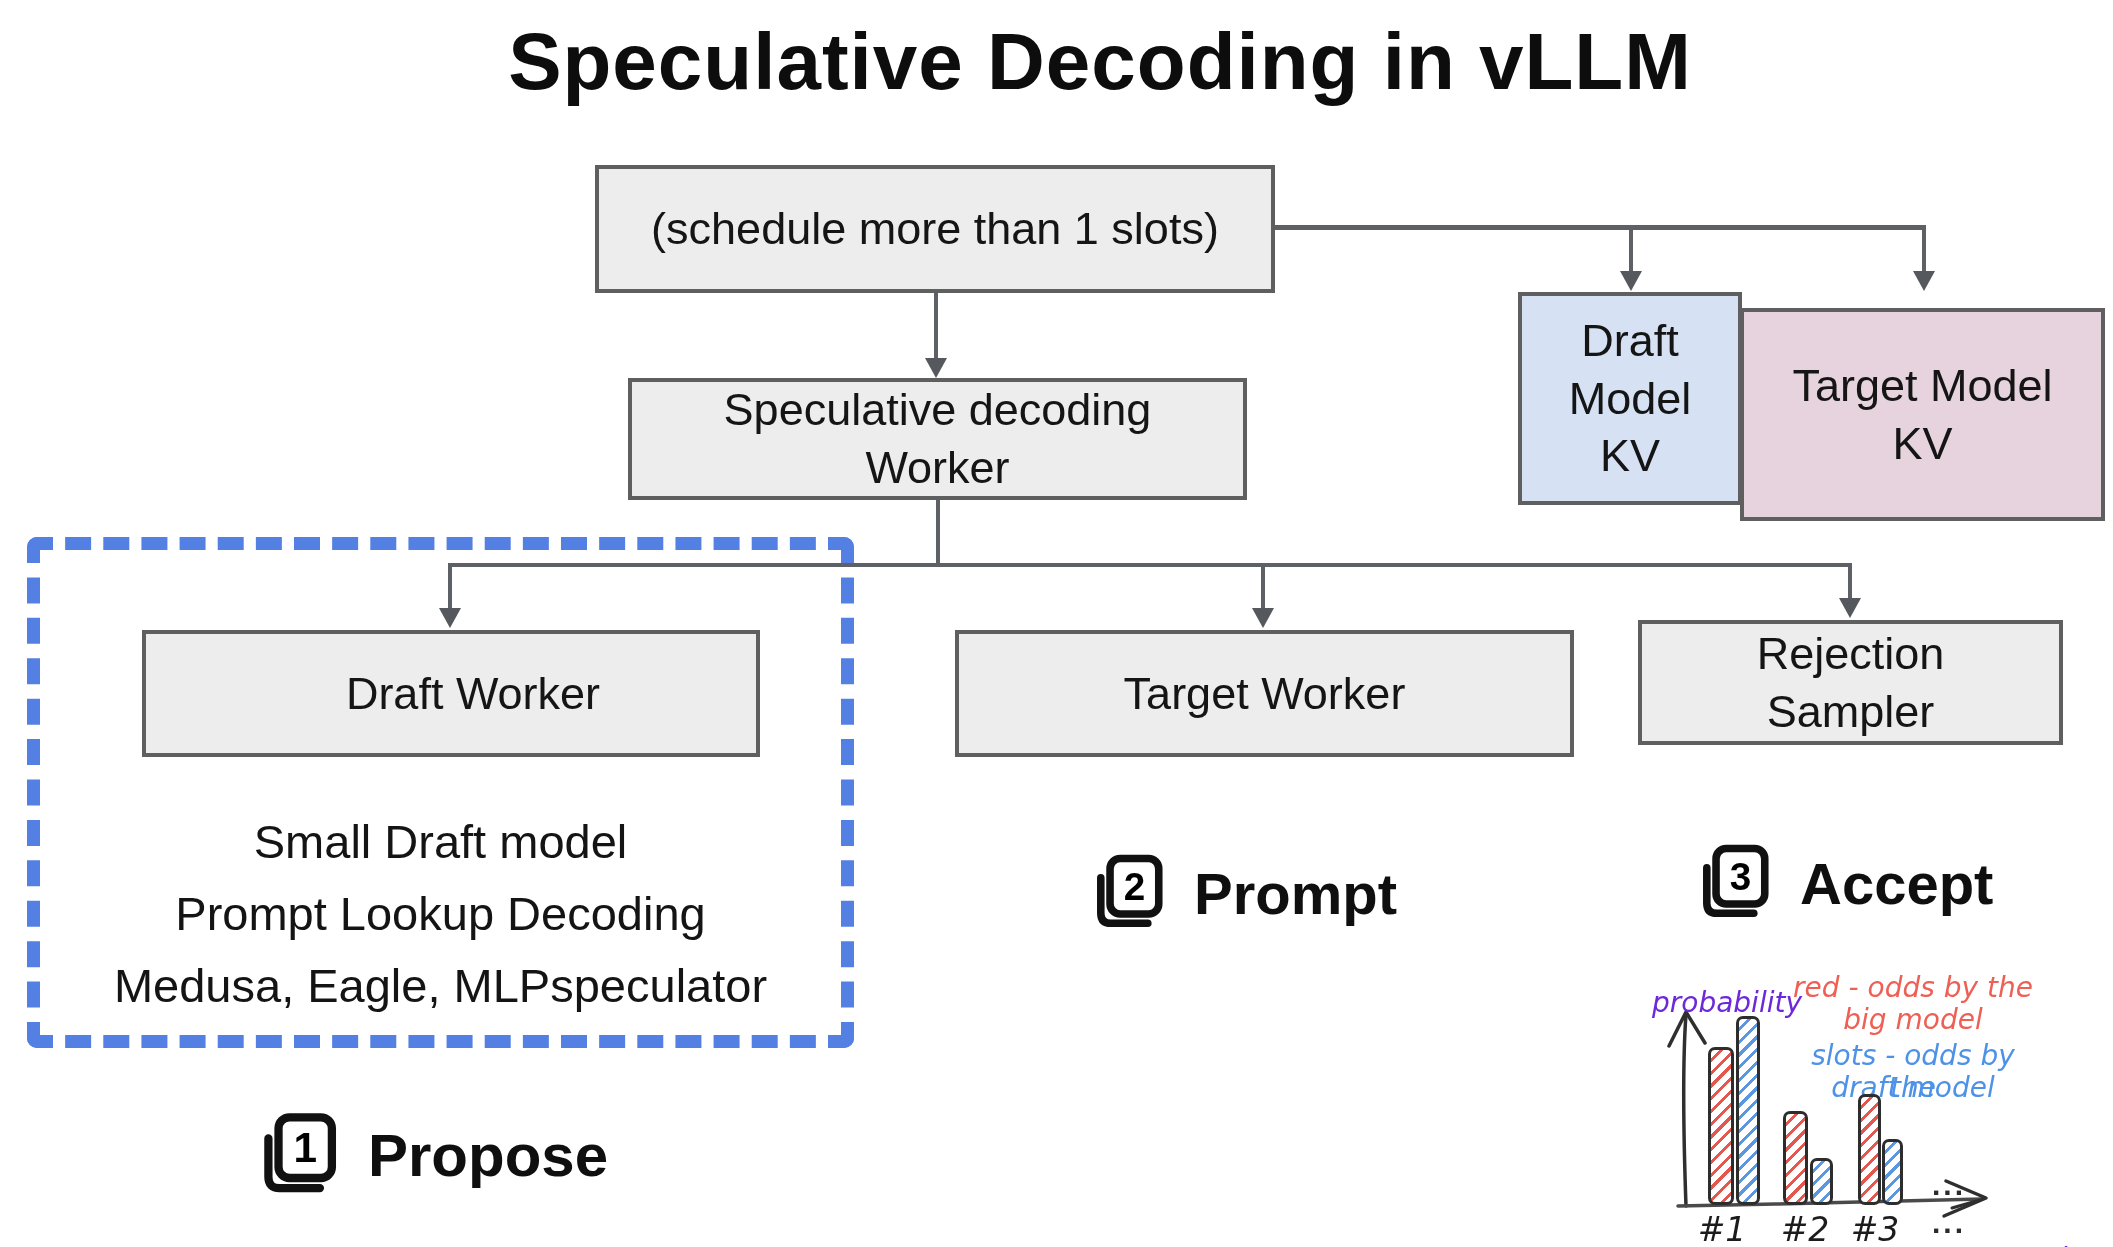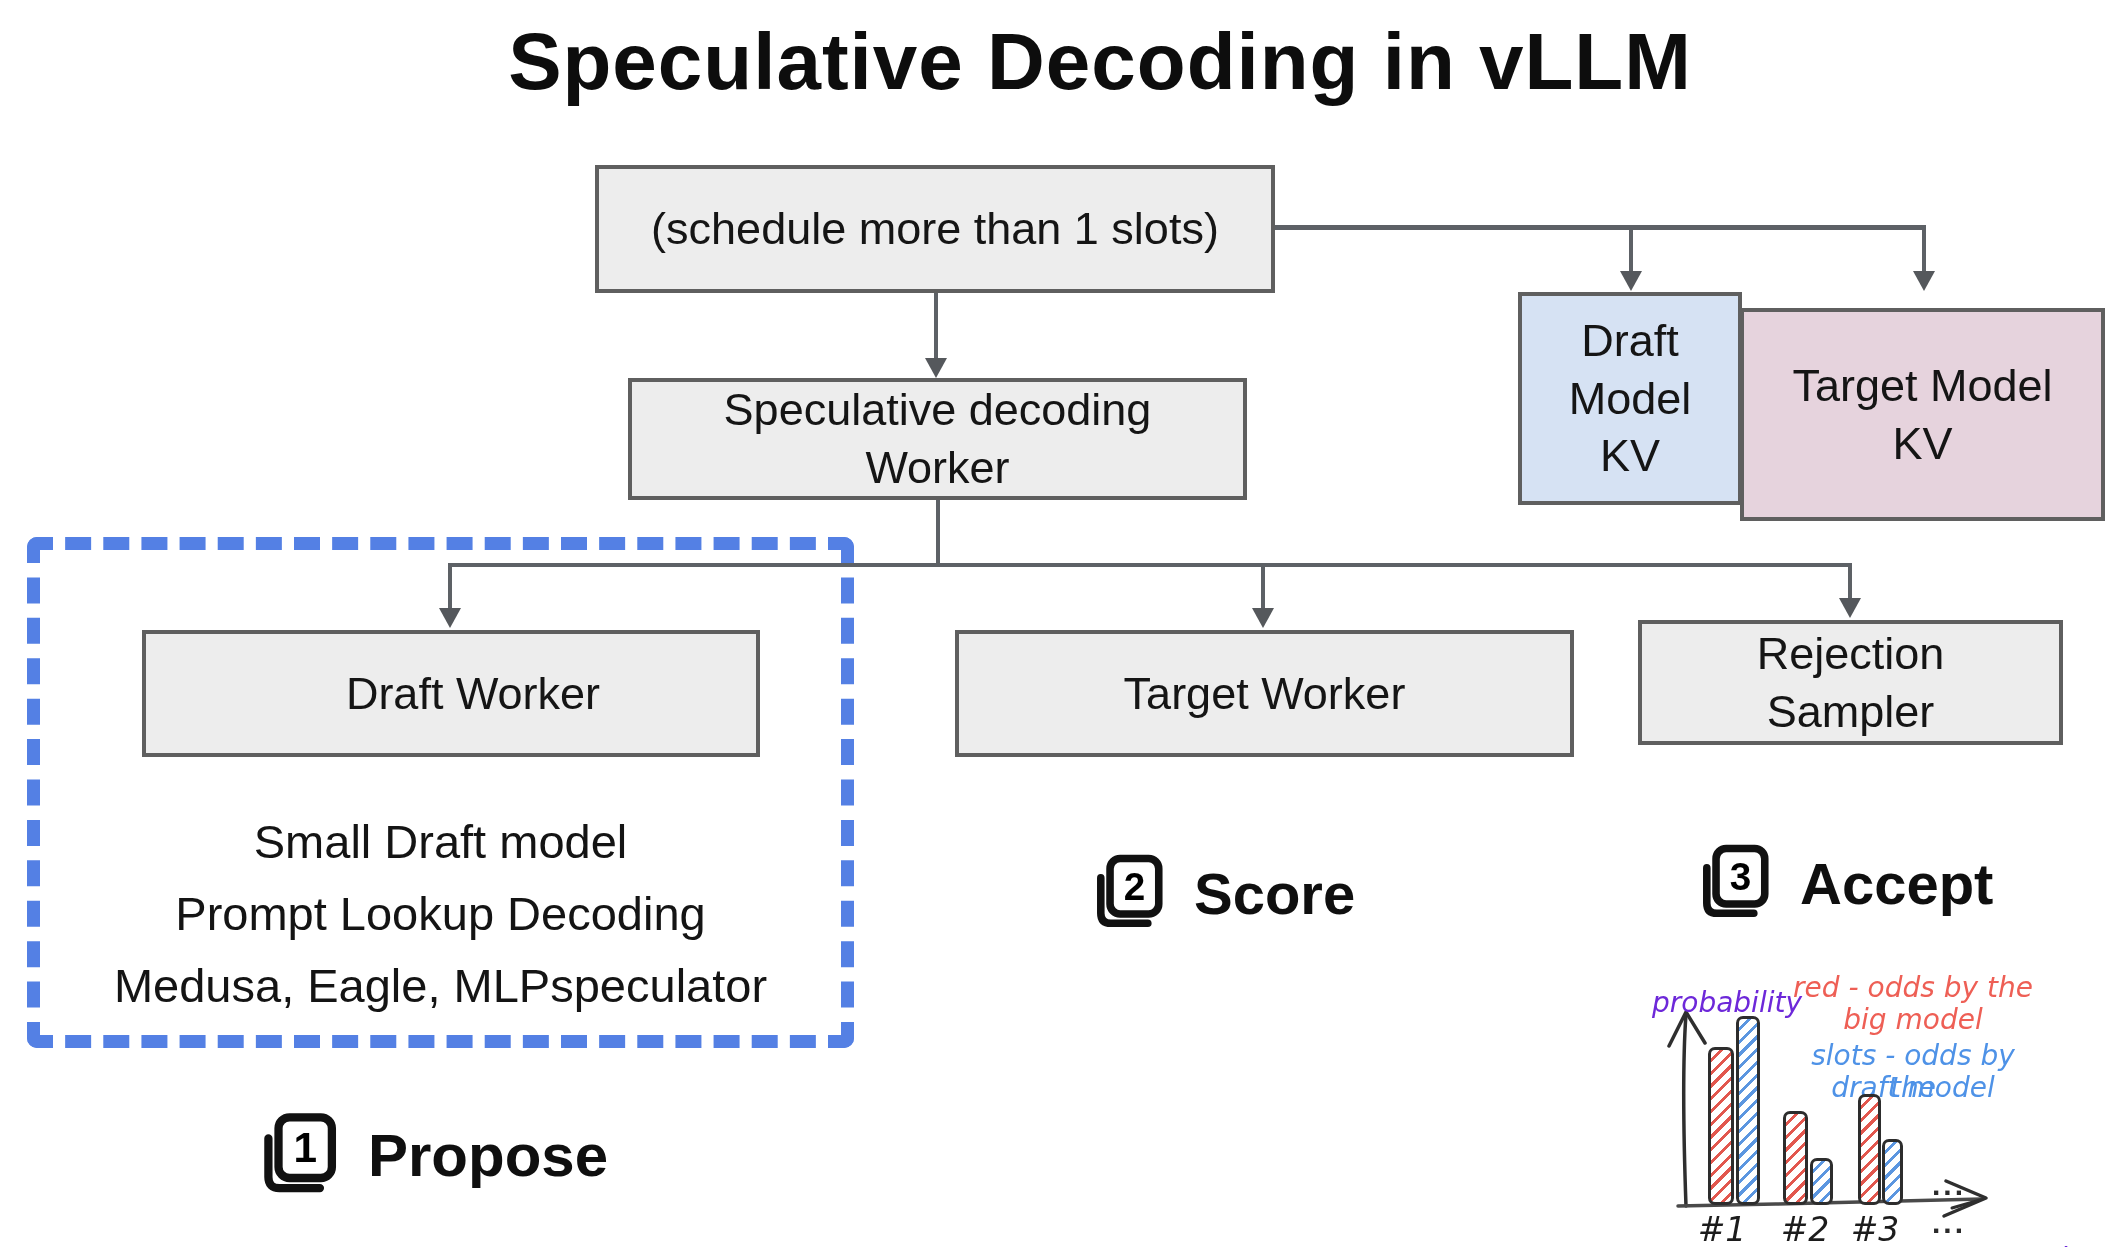--- a/index.html
+++ b/index.html
@@ -122,21 +122,21 @@
     </svg>
     <span class="label">Propose</span>
   </div>
 
   <div class="step" style="left:1084px;top:848px;">
     <svg width="84" height="90" viewBox="0 0 100 100">
       <path d="M20 32 V74 Q20 86 32 86 H76" fill="none" stroke="#111" stroke-width="9" stroke-linecap="round"></path>
       <rect x="31" y="9" width="58" height="66" rx="12" fill="#ffffff" stroke="#111" stroke-width="9"></rect>
       <text x="60" y="58" text-anchor="middle">2</text>
     </svg>
-    <span class="label" style="font-size:58px;">Score</span>
+    <span class="label" style="font-size:58px;">Prompt</span>
   </div>
 
   <div class="step" style="left:1690px;top:838px;">
     <svg width="84" height="90" viewBox="0 0 100 100">
       <path d="M20 32 V74 Q20 86 32 86 H76" fill="none" stroke="#111" stroke-width="9" stroke-linecap="round"></path>
       <rect x="31" y="9" width="58" height="66" rx="12" fill="#ffffff" stroke="#111" stroke-width="9"></rect>
       <text x="60" y="58" text-anchor="middle">3</text>
     </svg>
     <span class="label" style="font-size:58px;">Accept</span>
   </div>

